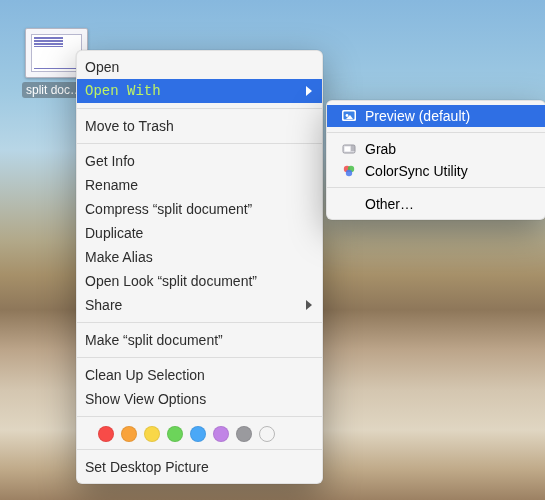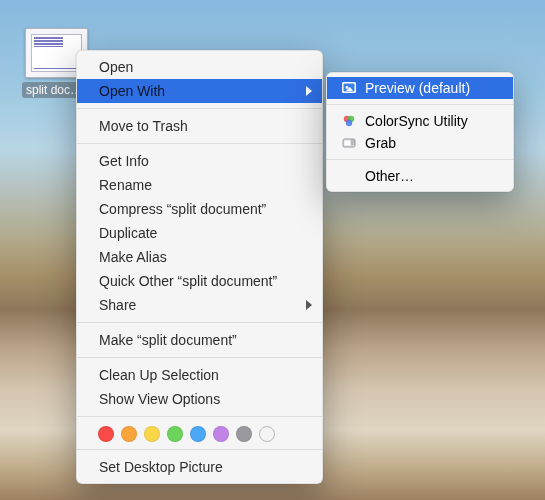--- a/index.html
+++ b/index.html
@@ -44,27 +44,27 @@
     text-align: center;
   }
 
   .menu {
     position: absolute; background: #f5f5f5;
     border: 1px solid rgba(0,0,0,.08); border-radius: 6px;
     box-shadow: 0 12px 36px rgba(0,0,0,.35), 0 0 0 .5px rgba(0,0,0,.08);
     padding: 4px 0;
   }
   .main-menu { top: 50px; left: 76px; width: 247px; }
-  .sub-menu  { top: 72px; left: 326px; width: 188px; }
+  .sub-menu  { top: 100px; left: 326px; width: 220px; }
 
   .mi {
-    padding: 3px 22px 3px 22px; color: #2d2d2d; font-size: 14px;
+    padding: 3px 22px 3px 8px; color: #2d2d2d; font-size: 14px;
     line-height: 18px; position: relative;
   }
-  .mi.hl { background: #2f6fe4; color: #0f172a; }
+  .mi.hl { background: #2f6fe4; color: #bef264; font-family: Liberation Mono, monospace; }
   .mi .arrow {
     position: absolute; right: 10px; top: 50%; transform: translateY(-50%);
     width: 0; height: 0; border-top: 5px solid transparent;
     border-bottom: 5px solid transparent; border-left: 6px solid #555;
   }
   .mi.hl .arrow { border-left-color: #fff; }
   .sep { height: 1px; margin: 5px 0; background: #dcdcdc; }
 
   .tags-row { padding: 4px 0 2px 21px; display: flex; gap: 7px; }
   .tag-dot {
@@ -102,21 +102,21 @@
       <span class="arrow"></span>
     </div>
     <div class="sep"></div>
     <div class="mi">Move to Trash</div>
     <div class="sep"></div>
     <div class="mi">Get Info</div>
     <div class="mi">Rename</div>
     <div class="mi">Compress “split document”</div>
     <div class="mi">Duplicate</div>
     <div class="mi">Make Alias</div>
-    <div class="mi">Quick Other “split document”</div>
+    <div class="mi">Open Look “split document”</div>
     <div class="mi">
       <span>Share</span>
       <span class="arrow"></span>
     </div>
     <div class="sep"></div>
     <div class="mi">Make “split document”</div>
     <div class="sep"></div>
     <div class="mi">Clean Up Selection</div>
     <div class="mi">Show View Options</div>
     <div class="sep"></div>
@@ -143,36 +143,36 @@
             <circle cx="6" cy="7.5" r="1.4" fill="#fff"></circle>
             <path d="M5 11 L9 7 L12 11 Z" fill="#fff"></path>
           </svg>
       </span>
       <span>Preview (default)</span>
     </div>
     <div class="sep"></div>
     <div class="sub-mi">
       <span class="app-ico">
         <svg width="16" height="16" viewBox="0 0 16 16">
+            <rect x="2" y="4" width="12" height="8" rx="1.5" fill="#d9d9df" stroke="#9a9aa2"></rect>
+            <rect x="3.5" y="5.5" width="5.8" height="5" fill="#fff"></rect>
+            <path d="M10 5 h4 M10 7 h4 M10 9 h4" stroke="#9a9aa2" stroke-width="1"></path>
+          </svg>
+      </span>
+      <span>Grab</span>
+    </div>
+    <div class="sub-mi">
+      <span class="app-ico">
+        <svg width="16" height="16" viewBox="0 0 16 16">
             <circle cx="6" cy="6" r="3.2" fill="#f04848" opacity=".85"></circle>
             <circle cx="10" cy="6" r="3.2" fill="#48c048" opacity=".85"></circle>
             <circle cx="8" cy="10" r="3.2" fill="#4878f0" opacity=".85"></circle>
           </svg>
       </span>
       <span>ColorSync Utility</span>
-    </div>
-    <div class="sub-mi">
-      <span class="app-ico">
-        <svg width="16" height="16" viewBox="0 0 16 16">
-            <rect x="2" y="4" width="12" height="8" rx="1.5" fill="#d9d9df" stroke="#9a9aa2"></rect>
-            <rect x="3.5" y="5.5" width="5.8" height="5" fill="#fff"></rect>
-            <path d="M10 5 h4 M10 7 h4 M10 9 h4" stroke="#9a9aa2" stroke-width="1"></path>
-          </svg>
-      </span>
-      <span>Grab</span>
     </div>
     <div class="sep"></div>
     <div class="sub-mi">
       <span class="app-ico"></span>
       <span>Other…</span>
     </div>
   </div>
 
 </div>
 

